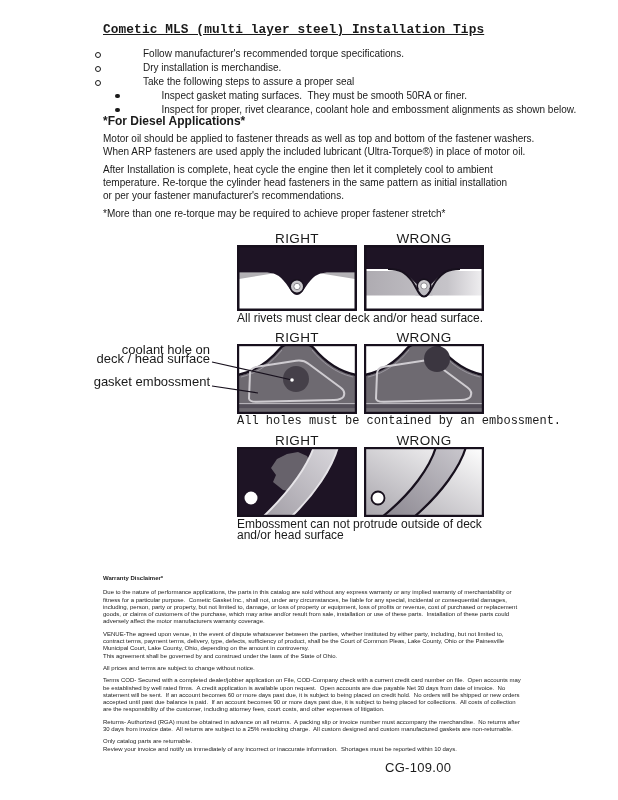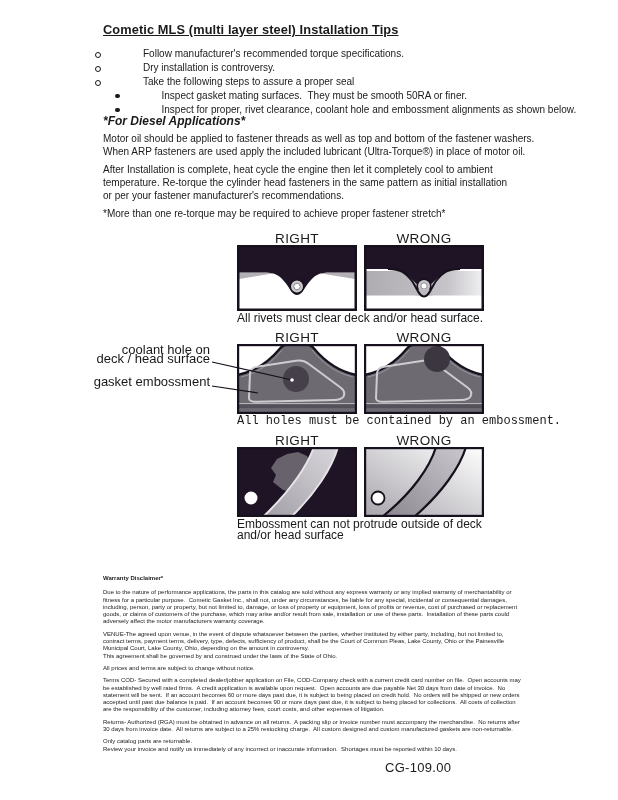--- a/index.html
+++ b/index.html
@@ -7,32 +7,32 @@
     width:618px;height:800px;background:#ffffff;
     font-family:"Liberation Sans","DejaVu Sans",sans-serif;
     color:var(--ink,#1a1a1a);
     -webkit-font-smoothing:antialiased;
   }
   #page{position:relative;width:618px;height:800px;background:var(--paper,#ffffff);overflow:hidden;}
 
   .title{
     position:absolute;left:103px;top:22px;
     font-size:12.8px;font-weight:bold;text-decoration:underline;
-    letter-spacing:0.1px;white-space:pre;
+    letter-spacing:0.1px;white-space:pre;font-family:Liberation Mono, monospace;
   }
 
   .tips{position:absolute;left:95px;top:47px;width:450px;font-size:10px;line-height:14px;}
   .tip{display:flex;align-items:flex-start;gap:37px;}
   .tip .txt{white-space:pre;}
   .marker-o{flex:0 0 auto;width:4px;height:4px;border:1px solid currentColor;border-radius:50%;margin:4.5px 5px 0 0;}
   .tip.sub{margin-left:20px;}
   .marker-dot{flex:0 0 auto;width:4.5px;height:4.5px;background:currentColor;border-radius:50%;margin:4.5px 5px 0 0;}
 
   .diesel{position:absolute;left:103px;top:114px;width:470px;font-size:10px;line-height:13px;}
-  .diesel .dh{font-size:12px;font-weight:bold;line-height:14px;margin:0 0 4px 0;white-space:pre;font-style:italic;}
+  .diesel .dh{font-size:12px;font-weight:bold;line-height:14px;margin:0 0 4px 0;white-space:pre;}
   .diesel .para{white-space:pre;margin:0 0 5px 0;}
 
   .dg-label{position:absolute;width:120px;text-align:center;font-size:13.5px;letter-spacing:0.4px;white-space:pre;}
   .dg-box{position:absolute;width:120px;}
   .dg-box svg{display:block;}
   .dg-caption{position:absolute;left:237px;font-size:12px;line-height:10.5px;white-space:pre;}
 
   .callout{position:absolute;left:88px;width:122px;text-align:right;font-size:13px;line-height:9.3px;white-space:pre;}
   #leader-overlay{position:absolute;left:105px;top:340px;z-index:5;pointer-events:none;}
 
@@ -49,21 +49,21 @@
 
   <div class="title">Cometic MLS (multi layer steel) Installation Tips</div>
 
   <div class="tips">
     <div class="tip">
       <span class="marker-o"></span>
       <span class="txt">Follow manufacturer's recommended torque specifications.</span>
     </div>
     <div class="tip">
       <span class="marker-o"></span>
-      <span class="txt">Dry installation is controversy.</span>
+      <span class="txt">Dry installation is merchandise.</span>
     </div>
     <div class="tip">
       <span class="marker-o"></span>
       <span class="txt">Take the following steps to assure a proper seal</span>
     </div>
     <div class="tip sub">
       <span class="marker-dot"></span>
       <span class="txt">Inspect gasket mating surfaces.  They must be smooth 50RA or finer.</span>
     </div>
     <div class="tip sub">

